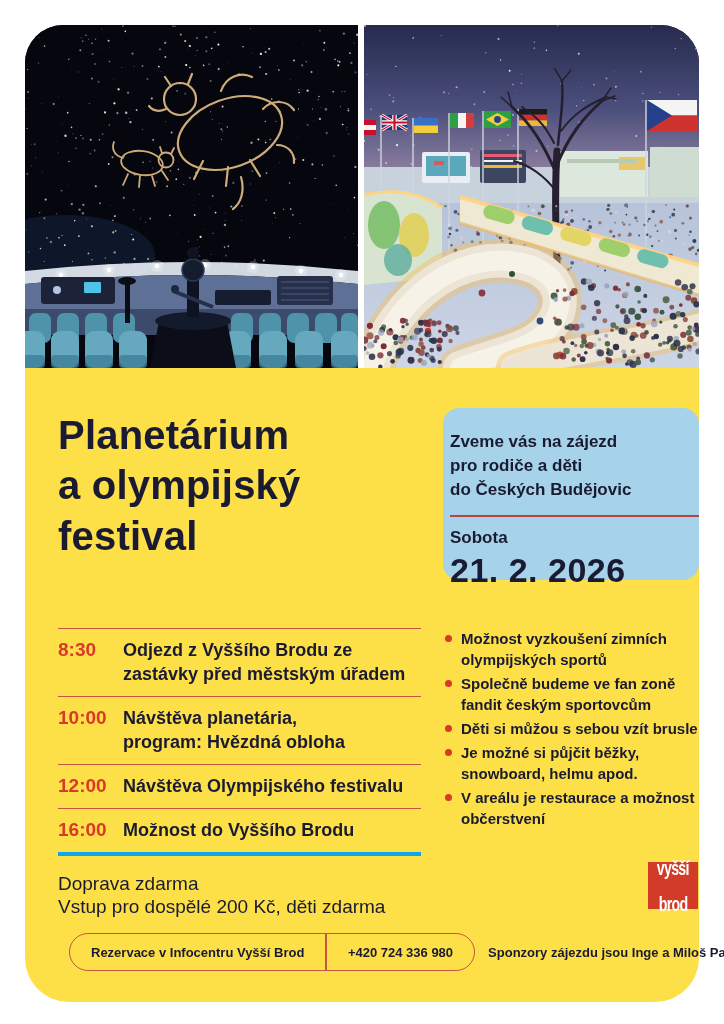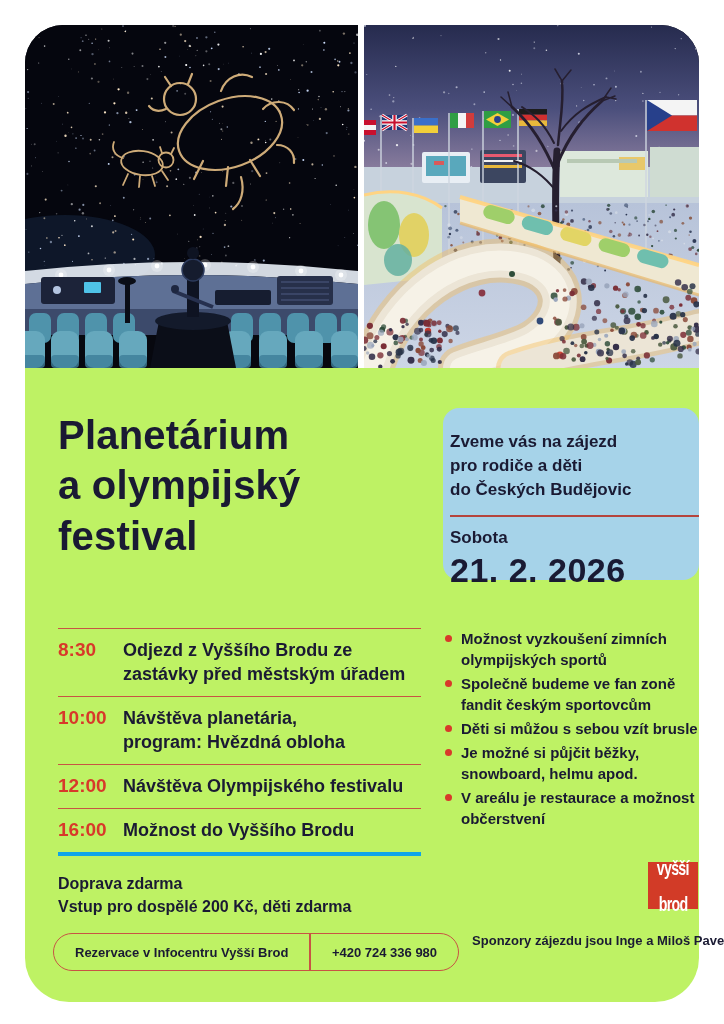--- a/index.html
+++ b/index.html
@@ -8,21 +8,21 @@
 
   
   .photos { position:absolute; left:25px; top:25px; width:674px; height:343px; display:flex; gap:6px; }
   .photo { height:100%; overflow:hidden; position:relative; background:#07080f; }
   .photo-left  { width:333px; border-radius:38px 0 0 0; }
   .photo-right { width:335px; border-radius:0 38px 0 0; }
   .photo svg { display:block; width:100%; height:100%; }
 
   
   .content { position:absolute; left:25px; top:368px; width:674px; height:634px;
-             background:#bef264; border-radius:0 0 44px 44px; color:#1a1a33; }
+             background:#fde047; border-radius:0 0 44px 44px; color:#1a1a33; }
 
   .title { position:absolute; left:33px; top:42px; font-size:40px; font-weight:bold;
            line-height:1.26; letter-spacing:0.2px; white-space:pre-line; color:#1a1a33; }
 
   .info-box { position:absolute; left:418px; top:40px; width:256px; height:172px;
               background:#a6d3e9; border-radius:16px; padding:22px 0 0 7px; }
   .info-box .invite { font-size:17px; font-weight:bold; line-height:24px; white-space:pre-line; padding-right:18px; }
   .info-box .redline { margin:13px 0 11px 0; height:2px; background:#b5443c; border:0; }
   .info-box .day  { font-size:17px; font-weight:bold; }
   .info-box .date { font-size:34px; font-weight:bold; letter-spacing:0.5px; margin-top:3px; }
@@ -30,23 +30,23 @@
   .schedule { position:absolute; left:33px; top:260px; width:363px; border-bottom:4px solid #0ea5e9; }
   .sched-row { display:flex; border-top:1px solid #c85444; padding:9px 0 10px 0; }
   .sched-time { flex:none; width:65px; color:#d8392a; font-weight:bold; font-size:19px; line-height:24px; }
   .sched-activity { color:#1a1a33; font-weight:bold; font-size:18px; line-height:24px; white-space:pre-line; }
 
   .highlights { position:absolute; left:419px; top:260px; width:256px; list-style:none; }
   .highlights li { position:relative; padding-left:17px; margin-bottom:3px; }
   .hl-text { font-size:15px; font-weight:bold; line-height:21px; white-space:pre-line; color:#1a1a33; display:block; }
   .dot { position:absolute; left:1px; top:7px; width:7px; height:7px; border-radius:50%; background:#d8392a; }
 
-  .pricing { position:absolute; left:33px; top:504px; font-size:16px; font-weight:bold; line-height:23px; color:#1a1a33; }
-
-  .footer-row { position:absolute; left:28px; top:565px; width:641px; display:flex; align-items:flex-start; }
+  .pricing { position:absolute; left:33px; top:504px; font-size:19px; font-weight:normal; line-height:23px; color:#1a1a33; }
+
+  .footer-row { position:absolute; left:44px; top:565px; width:641px; display:flex; align-items:center; }
   .pill { display:flex; align-items:stretch; border:1.5px solid #c85444; border-radius:20px; height:38px; background:transparent; }
   .pill-cell { display:flex; align-items:center; padding:0 21px; font-size:13px; font-weight:bold; white-space:nowrap; color:#1a1a33; }
   .pill-divider { width:1.5px; background:#c85444; }
   .sponsors { margin-left:13px; font-size:13px; font-weight:bold; white-space:nowrap; color:#1a1a33; }
 
   .logo { position:absolute; right:1px; top:494px; width:50px; height:47px; background:#d23b27;
           display:flex; flex-direction:column; align-items:center; justify-content:center;gap:23px; }
   .logo span { display:block; color:#ffffff; font-weight:bold; font-size:15px; line-height:13px;
                letter-spacing:-0.8px; transform:scale(0.95,1.3); }
 </style>

